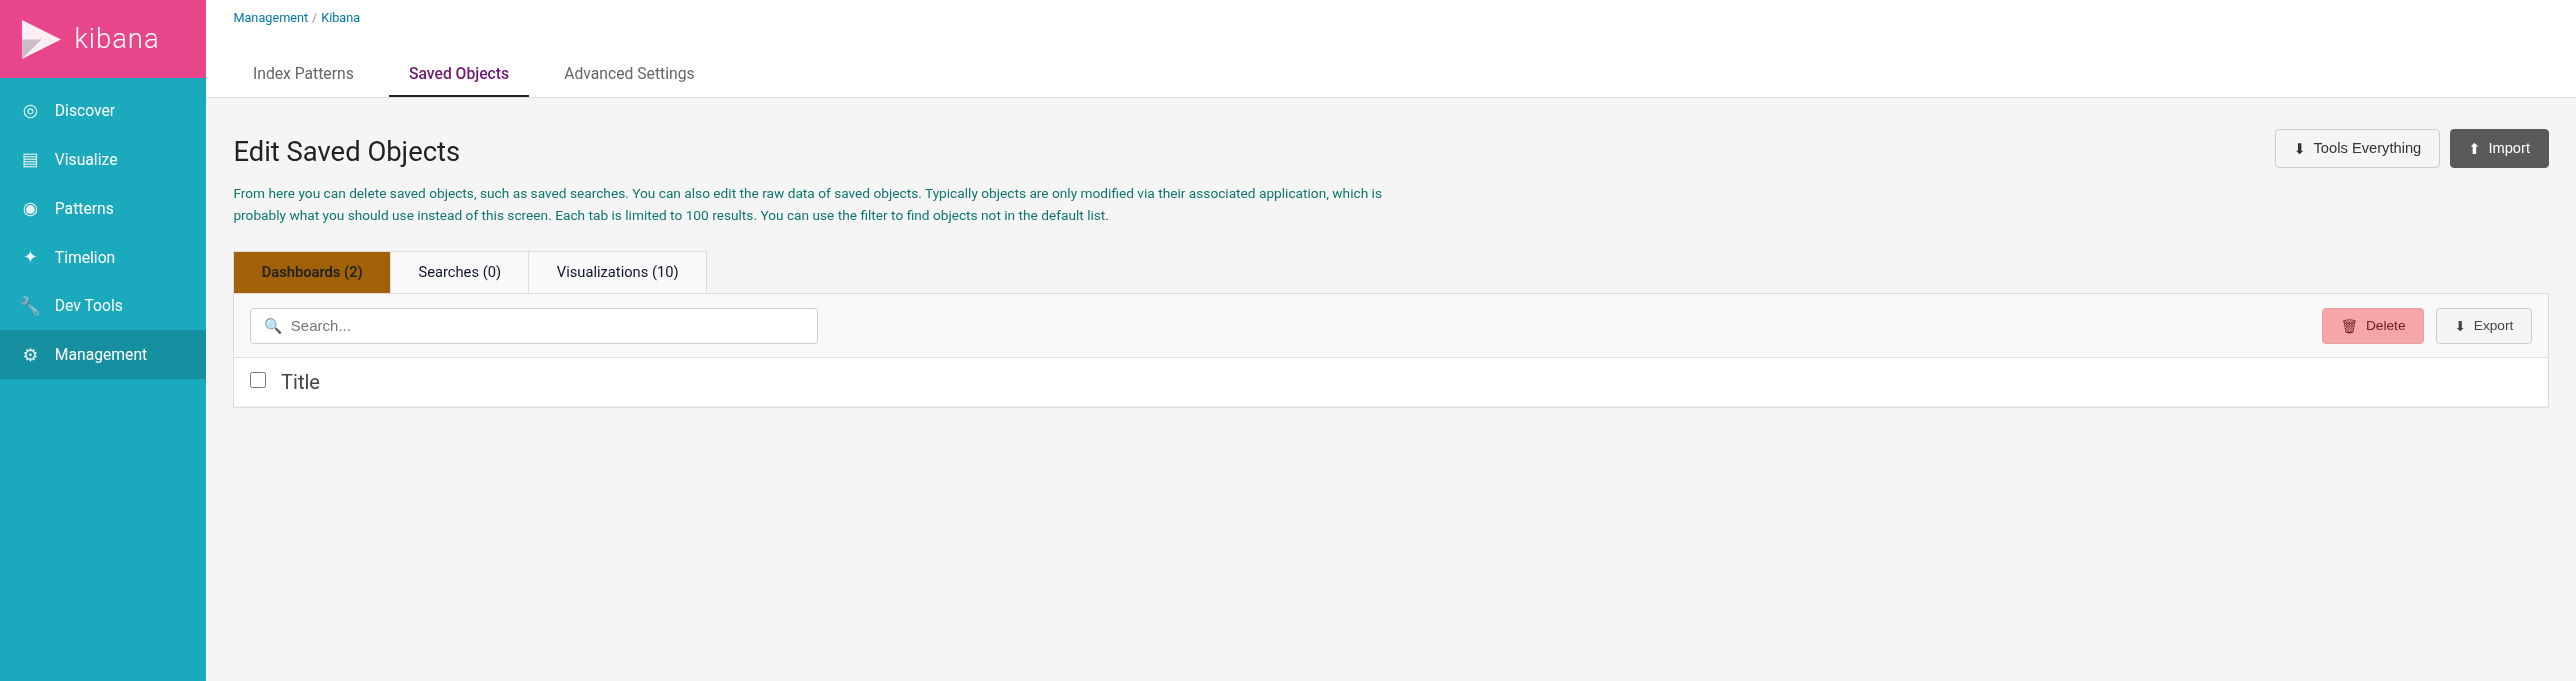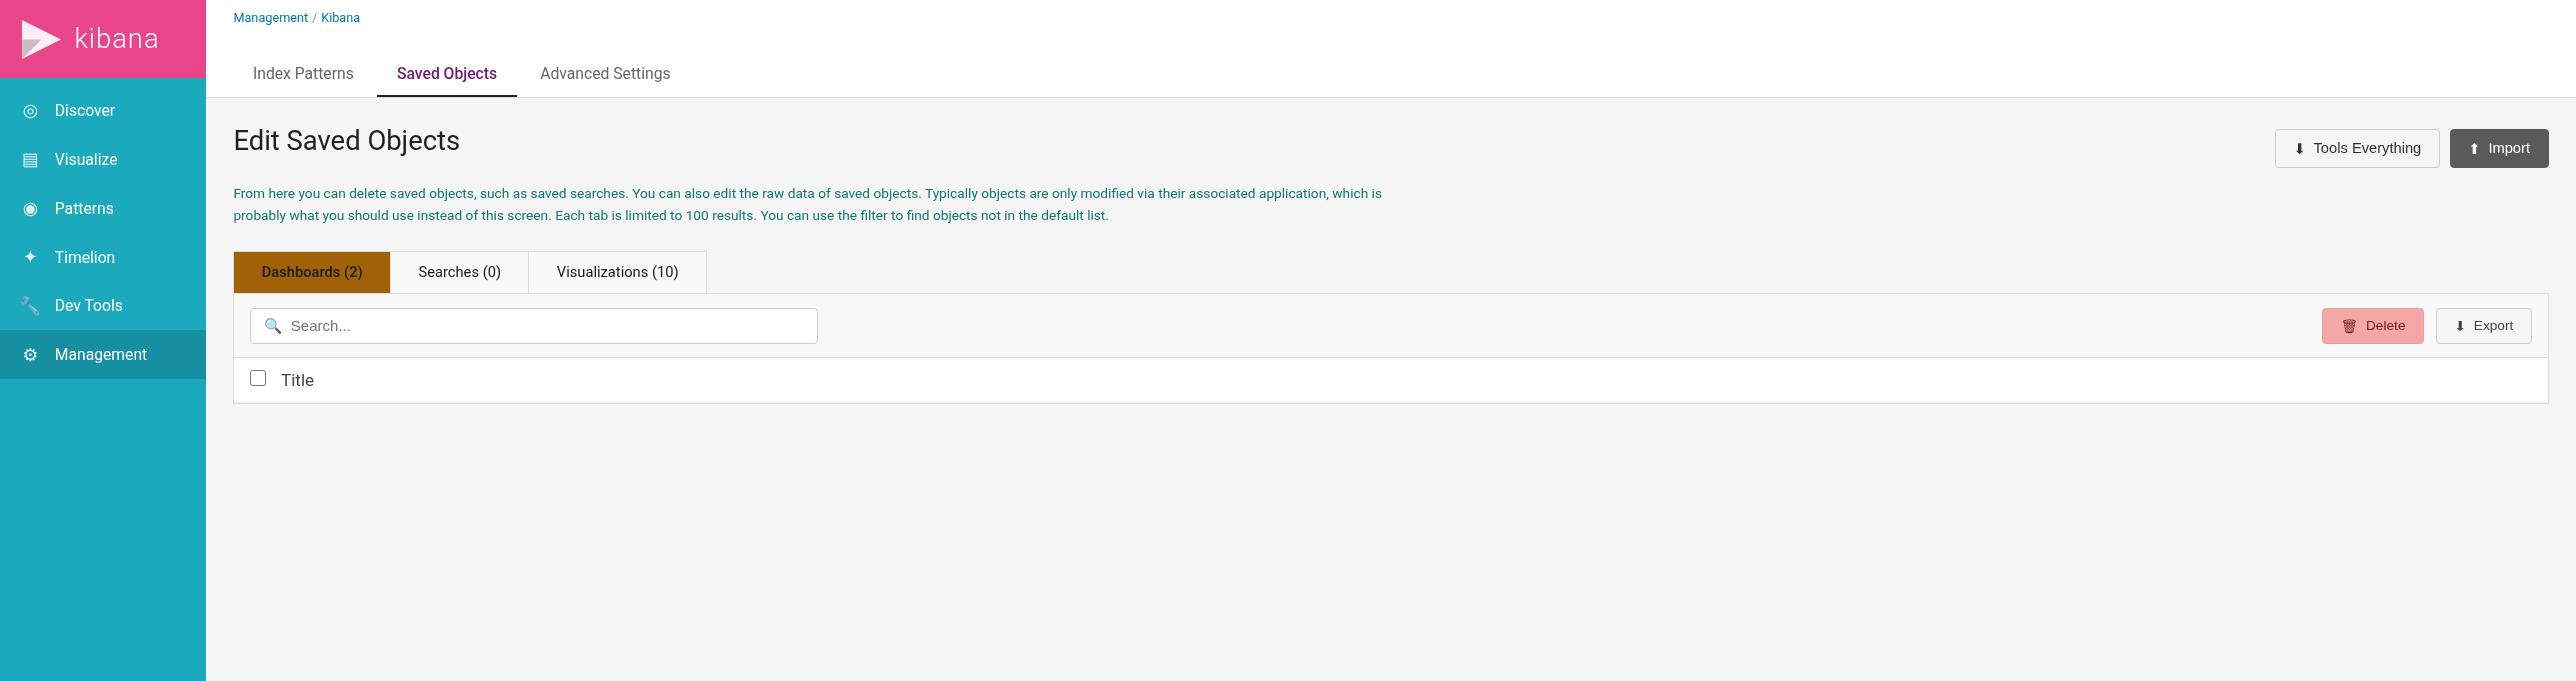--- a/index.html
+++ b/index.html
@@ -61,21 +61,21 @@
     .main {
       flex: 1;
       display: flex;
       flex-direction: column;
       overflow: hidden;
     }
 
     .nav-tabs-wrapper {
       display: flex;
       align-items: flex-end;
-      gap: 4px;
+      gap: 16px;
       padding-top: 27.4px;
       text-align: center;
     }
     .nav-tab {
       padding: 11.8px 19.6px;
       font-size: 15.7px;
       color: #666;
       cursor: pointer;
       border-bottom: 2.9px solid transparent;
       text-decoration: none;
@@ -91,21 +91,21 @@
     .page-content {
       flex: 1;
       padding: 27.4px 27.4px;
       overflow-y: auto;
       background: #f5f5f5;
       position: relative;
     }
 
     .page-header {
       display: flex;
-      align-items: flex-start;
+      align-items: flex-end;
       justify-content: space-between;
       margin-bottom: 15.7px;
     }
     .page-title {
       font-size: 27.4px;
       font-weight: 400;
       color: #222;
     }
     .header-buttons {
       display: flex;
@@ -219,21 +219,21 @@
       border: 1px solid #ccc;
     }
     .table-header-row {
       display: flex;
       align-items: center;
       padding: 11.8px 15.7px;
       border-bottom: 1px solid #eee;
       background: white;
     }
     .checkbox-col { width: 31px; }
-    .title-col { font-size: 17px; color: #444; font-weight: 400; }
+    .title-col { font-size: 20px; color: #444; font-weight: 400; }
   </style>
 </head>
 <body>
 
 <div class="sidebar">
   <div class="sidebar-logo">
     <svg class="logo-icon" viewBox="0 0 44 44" fill="none">
       <polygon points="2,2 42,22 2,42" fill="white" opacity="0.9"></polygon>
       <polygon points="2,22 22,22 2,42" fill="rgba(0,0,0,0.2)"></polygon>
     </svg>

